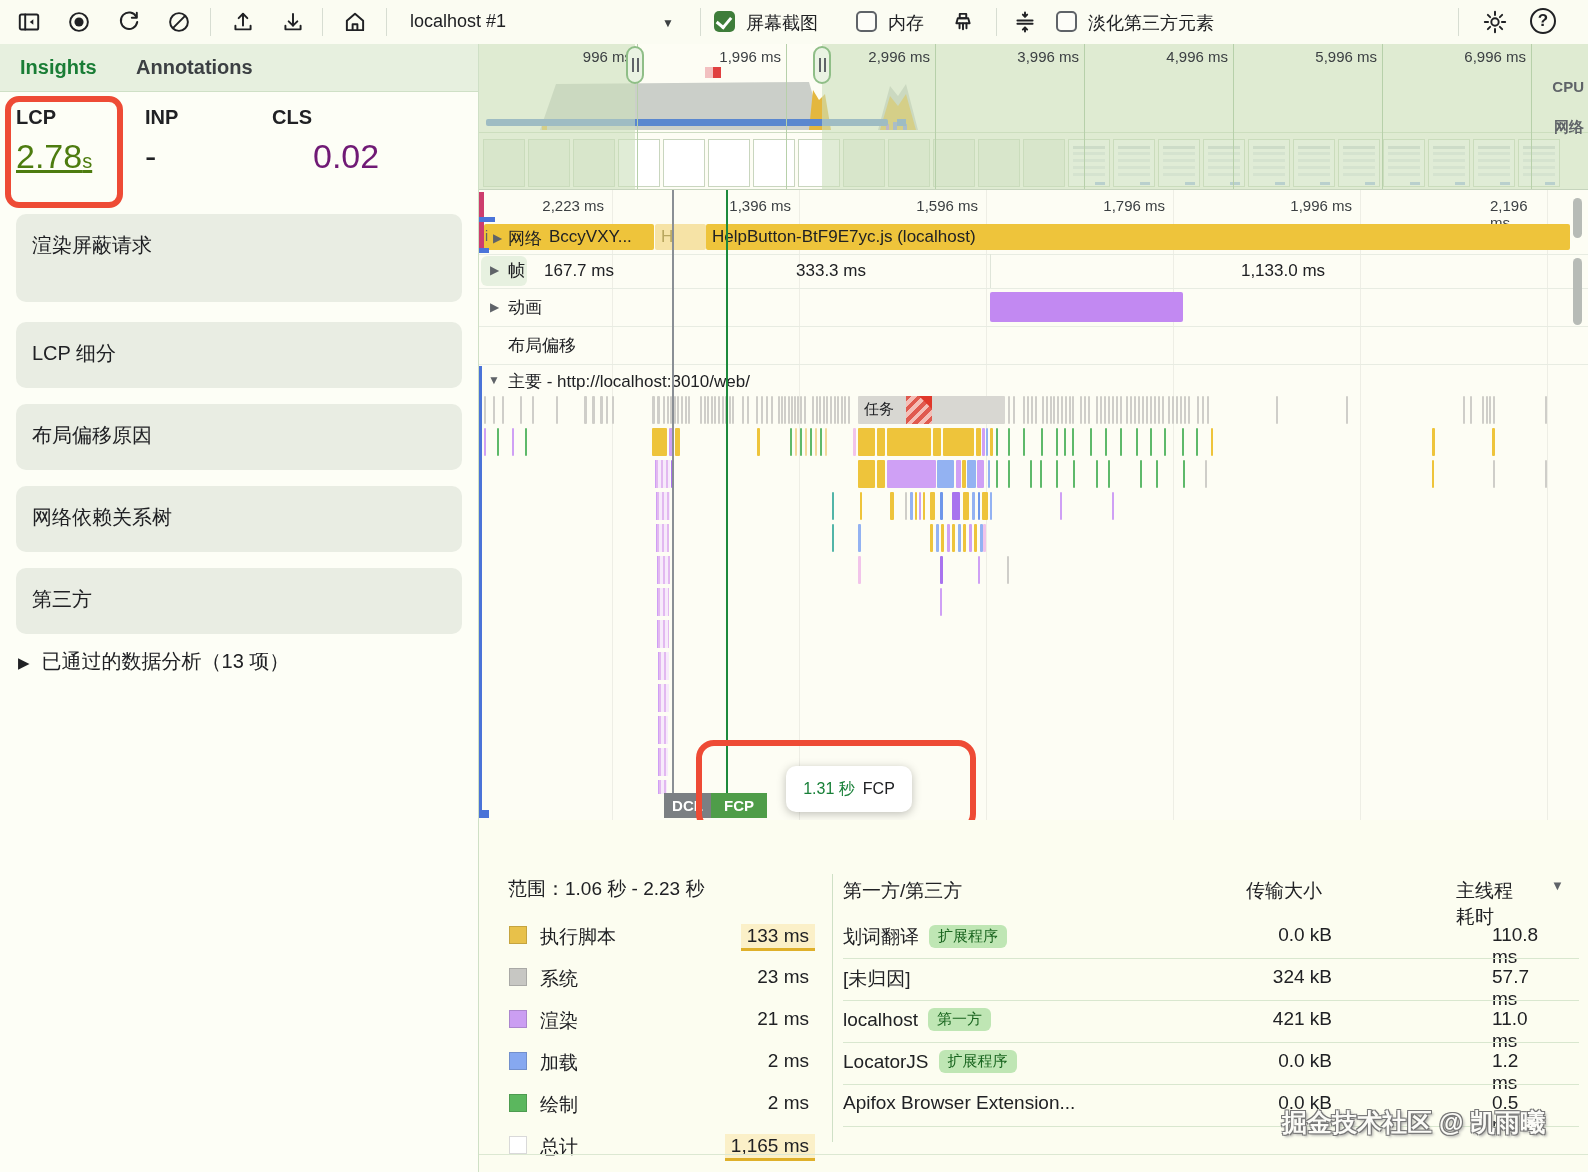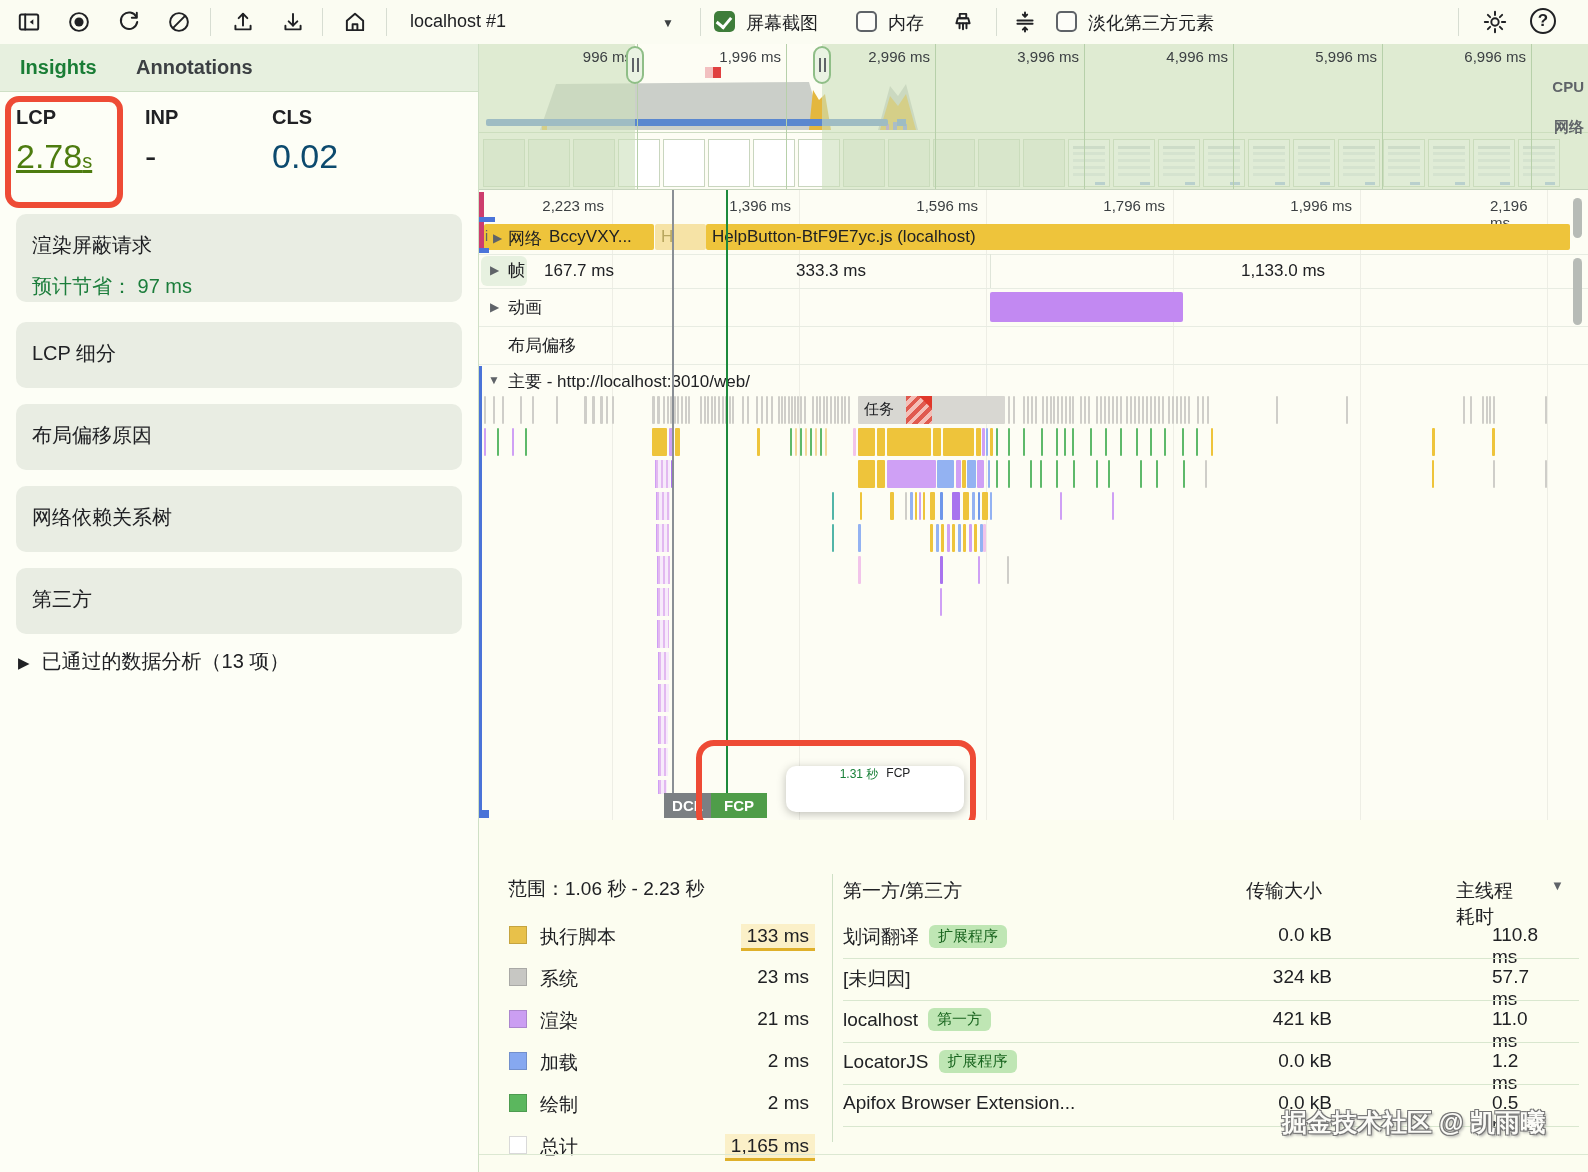--- a/index.html
+++ b/index.html
@@ -77,23 +77,23 @@
   #main-blue2{position:absolute;left:0;top:620px;width:10px;height:8px;background:#4a73d8;}
   .fbar{position:absolute;height:28px;border-radius:1px;}
   .fbar .blabel{position:absolute;left:6px;top:4px;font-size:15px;color:#202124;white-space:nowrap;z-index:3;}
   .hatch{position:absolute;top:0;height:28px;background:repeating-linear-gradient(135deg,#e05a4f 0 4px,#f4beb7 4px 8px);}
   .hatchcorner{position:absolute;top:0;width:0;height:0;border-top:13px solid #e0382a;border-left:13px solid transparent;}
   .lav{position:absolute;background:repeating-linear-gradient(90deg,#e2b8f0 0 2px,#f7eafb 2px 5px);border-left:1px solid #cf9ef5;}
   #dcl-line{position:absolute;left:193px;top:0;width:2px;height:616px;background:#8a8f95;z-index:14;}
   #fcp-line{position:absolute;left:247px;top:0;width:2px;height:616px;background:#1d8a3c;z-index:14;}
   .markerbadge{position:absolute;top:603px;height:25px;color:#fff;font-size:15px;font-weight:bold;
       display:flex;align-items:center;justify-content:center;z-index:15;}
-  #tooltip{position:absolute;left:307px;top:576px;width:178px;height:46px;background:#fff;border-radius:10px;
-      box-shadow:0 2px 10px rgba(0,0,0,0.25);display:flex;align-items:flex-start;justify-content:center;
-      font-size:12px;z-index:16;white-space:nowrap;}
+  #tooltip{position:absolute;left:307px;top:576px;width:126px;height:46px;background:#fff;border-radius:10px;
+      box-shadow:0 2px 10px rgba(0,0,0,0.25);display:flex;align-items:center;justify-content:center;
+      font-size:16px;z-index:16;white-space:nowrap;}
   #tooltip .tv{color:#188038;margin-right:8px;}
   .vscroll{position:absolute;left:1094px;width:9px;background:#b7bbb6;border-radius:5px;z-index:20;}
   
   #bottom{position:absolute;left:479px;top:820px;width:1109px;height:352px;background:#fcfdf0;}
   #btabbar{position:absolute;left:0;top:0;width:1109px;height:50px;background:#e7f0df;
      border-bottom:2px solid #cfe0c6;box-sizing:border-box;display:flex;align-items:center;gap:42px;padding-left:18px;}
   .btab{position:relative;font-size:19px;color:#202124;height:50px;line-height:48px;}
   .btab.active:after{content:"";position:absolute;left:-4px;right:-4px;bottom:2px;height:4px;background:#2e7d32;border-radius:2px;}
   #range-label{position:absolute;left:29px;top:56px;font-size:19px;color:#202124;}
   .leg-row{position:absolute;left:30px;width:300px;height:26px;}
@@ -211,28 +211,27 @@
         <div class="metric" style="left: 16px; top: 62px;">
           <div class="mlabel">LCP</div>
           <div class="mvalue" style="color: #4d7c0f; text-decoration: underline;">2.78<span class="munit">s</span></div>
         </div>
         <div class="metric" style="left: 145px; top: 62px;">
           <div class="mlabel">INP</div>
           <div class="mvalue" style="color: rgb(32, 33, 36);">-</div>
         </div>
         <div class="metric" style="left: 272px; top: 62px;">
           <div class="mlabel">CLS</div>
-          <div class="mvalue" style="color: #0c4a6e;">0.02</div>
+          <div class="mvalue" style="color: #701a75; margin-left: 41px;">0.02</div>
         </div>
       </div>
     <div class="redbox" style="left:5px;top:52px;width:118px;height:112px"></div>
     <div id="cards">
         <div class="card" style="top: 170px; height: 88px;">
           <div class="ctitle">渲染屏蔽请求</div>
-          <div class="csub">预计节省： 97 ms</div>
         </div>
         <div class="card" style="top: 278px; height: 66px;">
           <div class="ctitle">LCP 细分</div>
         </div>
         <div class="card" style="top: 360px; height: 66px;">
           <div class="ctitle">布局偏移原因</div>
         </div>
         <div class="card" style="top: 442px; height: 66px;">
           <div class="ctitle">网络依赖关系树</div>
         </div>

